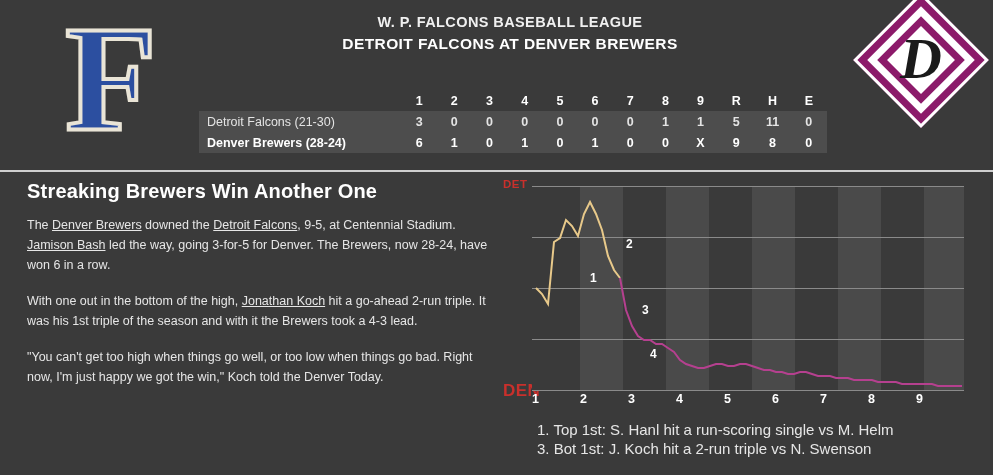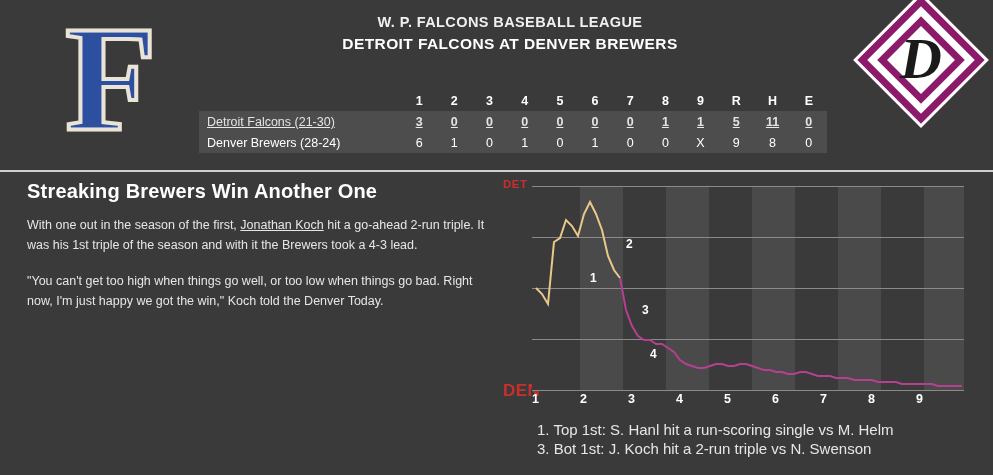--- a/index.html
+++ b/index.html
@@ -77,23 +77,23 @@
   }
   table.boxscore { border-collapse: collapse; width:628px; font-size:12.5px; }
   table.boxscore th, table.boxscore td {
     padding:0; height:21px; text-align:center; font-weight:bold;
   }
   table.boxscore thead th { background:#3a3a3a; color:#ffffff; }
   table.boxscore thead th.teamcol { width:190px; }
   table.boxscore td.teamcol, table.boxscore th.teamcol {
     text-align:left; padding-left:8px; width:190px; font-weight:normal;
   }
-  table.boxscore tbody tr.r1 { background:#4d4d4d;text-decoration:underline; }
+  table.boxscore tbody tr.r1 { background:#4d4d4d; }
   table.boxscore tbody tr.r2 { background:#4d4d4d; }
-  table.boxscore tbody tr.r2 td { font-weight:normal; color:#ffffff; }
+  table.boxscore tbody tr.r2 td { font-weight:bold; color:#ffffff; }
   table.boxscore tbody tr.r1 td { color:#e4e4e4; }
   table.boxscore td.inn { width:33px; }
   table.boxscore th.inn { width:33px; }
   table.boxscore td.tot { width:34px; color:#ffffff; }
   table.boxscore th.tot { width:34px; }
 
   
   .lower {
     position:absolute; left:0; top:170px; width:993px; height:305px;
     background:#3a3a3a;
@@ -214,23 +214,26 @@
       </tbody>
     </table>
   </div>
 </div>
 
 <div class="lower">
 
   <div class="story">
     <h1>Streaking Brewers Win Another One</h1>
 
-
     <p>
-      <span>With one out in the season of the first, </span><a href="#">Jonathan Koch</a><span> hit a go-ahead 2-run triple. It was his 1st triple of the season and with it the Brewers took a 4-3 lead.</span>
+      <span>The </span><a href="#">Denver Brewers</a><span> downed the </span><a href="#">Detroit Falcons</a><span>, 9-5, at Centennial Stadium. </span><a href="#">Jamison Bash</a><span> led the way, going 3-for-5 for Denver. The Brewers, now 28-24, have won 6 in a row.</span>
+    </p>
+
+    <p>
+      <span>With one out in the bottom of the high, </span><a href="#">Jonathan Koch</a><span> hit a go-ahead 2-run triple. It was his 1st triple of the season and with it the Brewers took a 4-3 lead.</span>
     </p>
 
     <p>"You can't get too high when things go well, or too low when things go bad. Right now, I'm just happy we got the win," Koch told the Denver Today.</p>
   </div>
 
   <div class="chart-wrap">
     <div class="chart-label-top">DET</div>
     <div class="chart-label-bot">DEN</div>
 
     <svg class="chart-svg" width="432" height="205" viewBox="0 0 432 205">

